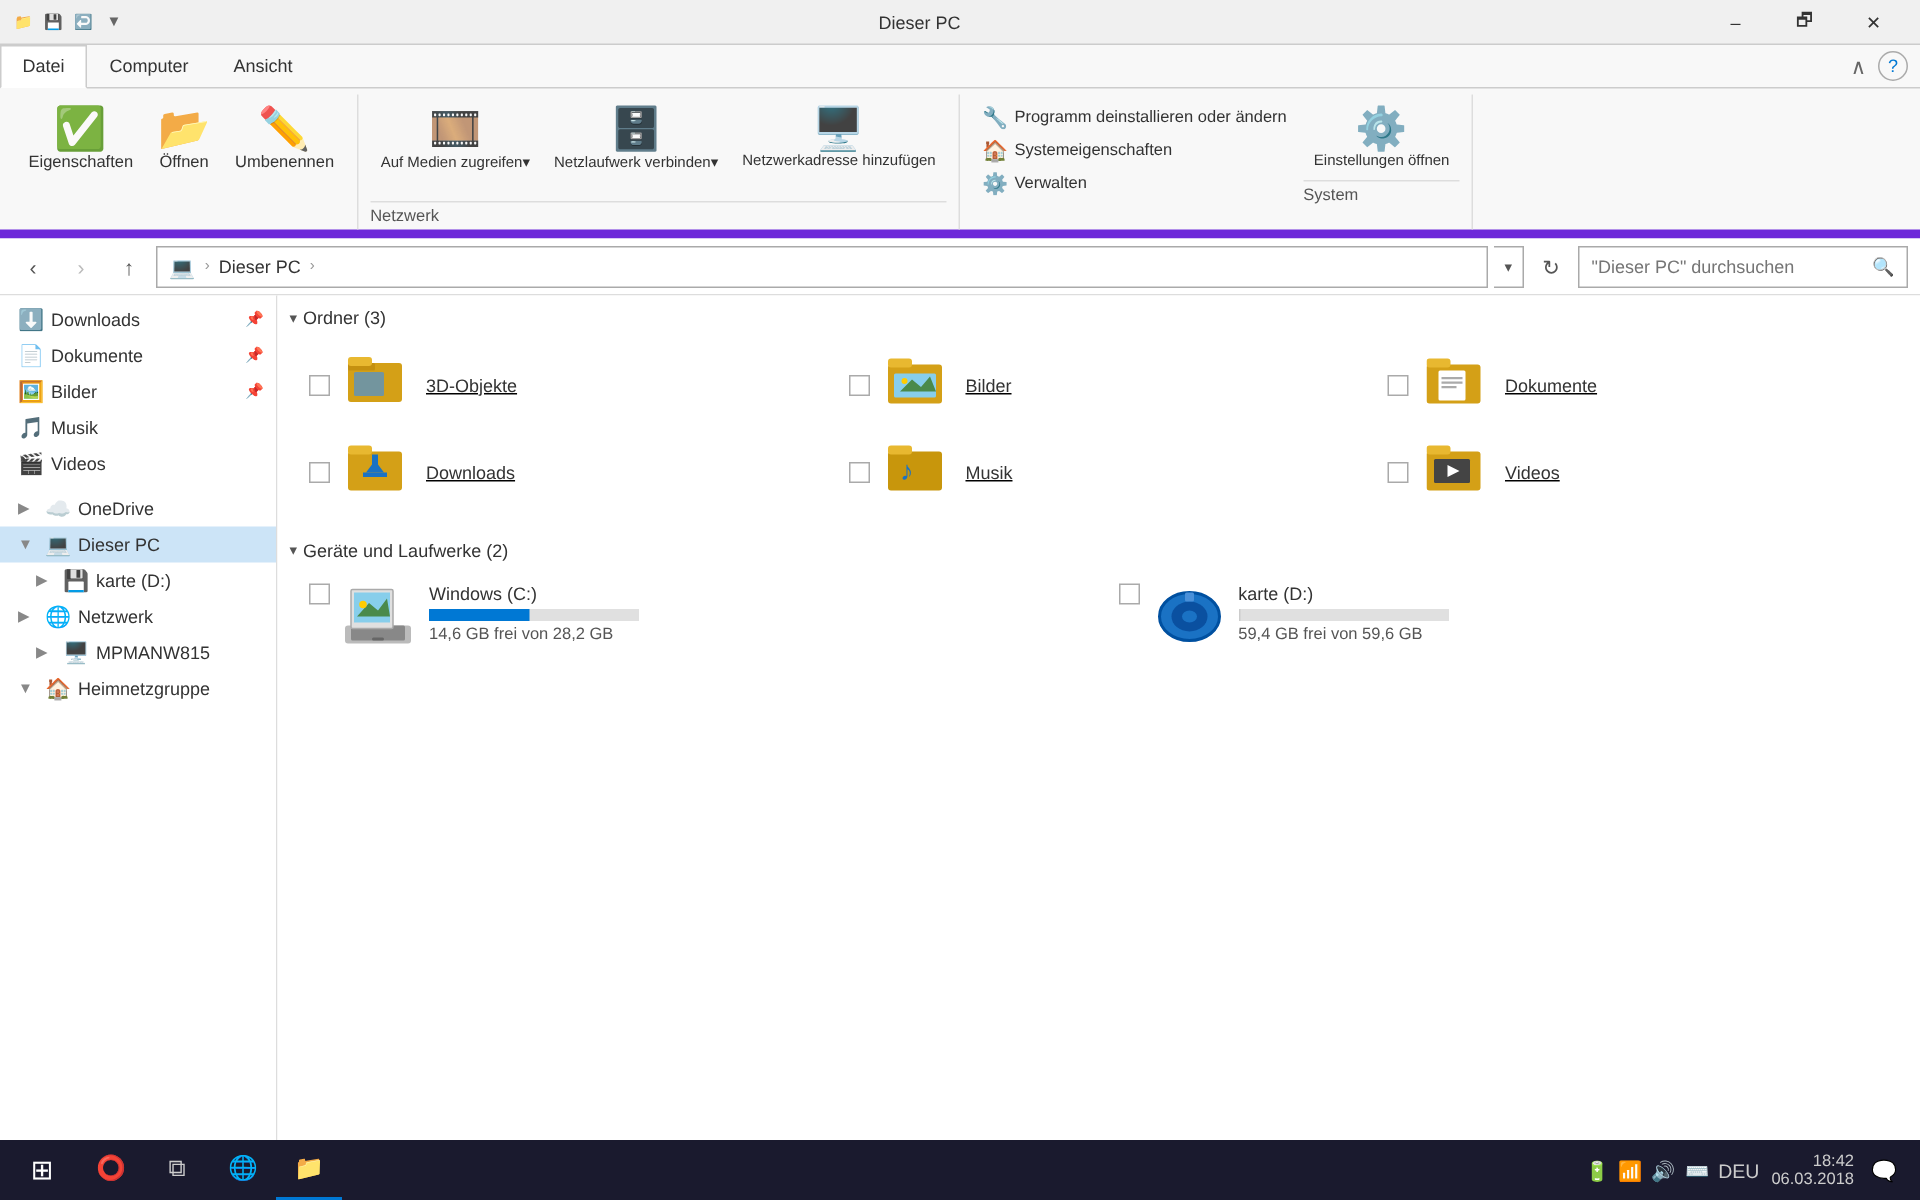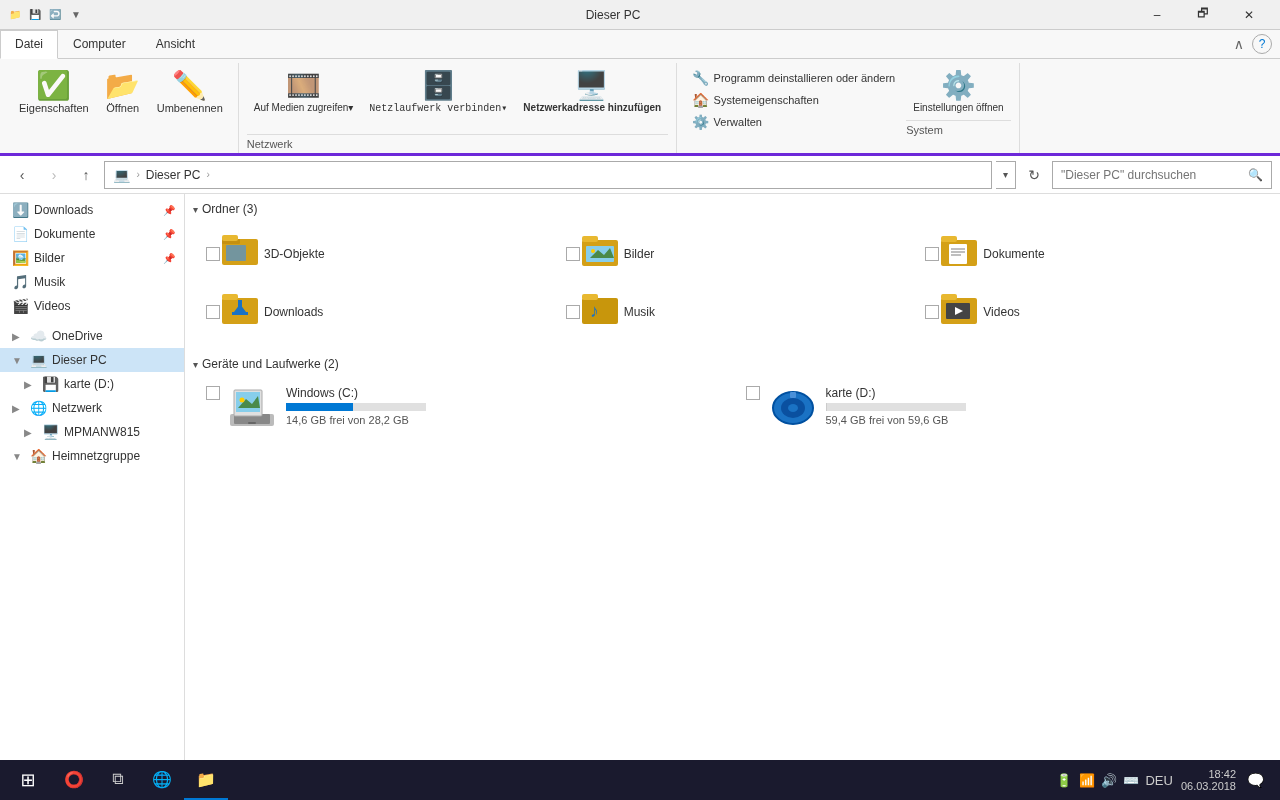--- a/index.html
+++ b/index.html
@@ -7,21 +7,21 @@
 
     
     .title-bar { height: 30px; background: #f0f0f0; display: flex; align-items: center; padding: 0 8px; border-bottom: 1px solid #ccc; }
     .title-bar-icons { display: flex; gap: 4px; align-items: center; margin-right: 8px; }
     .title-bar-icon { width: 16px; height: 16px; display: flex; align-items: center; justify-content: center; font-size: 10px; color: #666; }
     .title-bar-title { flex: 1; text-align: center; font-size: 12px; color: #333; }
     .title-bar-controls { display: flex; gap: 0; }
     .title-bar-btn { width: 46px; height: 30px; display: flex; align-items: center; justify-content: center; font-size: 12px; color: #333; cursor: pointer; }
 
     
-    .ribbon { background: #f8f8f8; border-bottom: 3px solid #6d28d9; }
+    .ribbon { background: #f8f8f8; border-bottom: 6px solid #6d28d9; }
     .ribbon-tabs { display: flex; border-bottom: 1px solid #ccc; }
     .ribbon-tab { padding: 6px 14px; font-size: 12px; cursor: pointer; color: #333; border: 1px solid transparent; margin-bottom: -1px; }
     .ribbon-tab.active { background: #fff; border: 1px solid #ccc; border-bottom: 1px solid #fff; color: #333; }
     .ribbon-content { display: flex; padding: 4px 4px 0 4px; min-height: 90px; }
     .ribbon-group { display: flex; flex-direction: column; border-right: 1px solid #ddd; padding: 0 8px; }
     .ribbon-group-items { display: flex; flex: 1; gap: 2px; align-items: flex-start; padding-top: 4px; }
     .ribbon-group-label { text-align: left; font-size: 11px; color: #555; padding: 3px 0; border-top: 1px solid #ddd; margin-top: 2px; }
     .ribbon-btn { display: flex; flex-direction: column; align-items: center; justify-content: flex-start; padding: 4px 6px; cursor: pointer; border: 1px solid transparent; border-radius: 2px; min-width: 50px; text-align: center; font-size: 11px; color: #333; gap: 2px; }
     .ribbon-btn .btn-icon { font-size: 24px; line-height: 1; }
     .ribbon-btn-small { display: flex; align-items: center; gap: 4px; padding: 2px 6px; cursor: pointer; font-size: 11px; color: #333; border: 1px solid transparent; border-radius: 2px; }
@@ -53,21 +53,21 @@
     .sidebar-item .item-icon { font-size: 14px; width: 16px; text-align: center; }
     .sidebar-item .item-label { flex: 1; }
     .sidebar-item .item-pin { font-size: 10px; color: #0078d4; margin-left: 2px; }
     .sidebar-expand { width: 12px; font-size: 10px; color: #888; }
 
     
     .content-area { flex: 1; overflow-y: auto; padding: 8px; background: #fff; }
     .section-header { display: flex; align-items: center; gap: 4px; margin-bottom: 8px; color: #333; font-size: 12px; cursor: pointer; }
     .section-chevron { font-size: 10px; color: #555; }
     .folder-grid { display: grid; grid-template-columns: repeat(3, 1fr); gap: 0; margin-bottom: 16px; }
-    .folder-item { display: flex; align-items: center; gap: 2px; padding: 6px 12px; cursor: pointer; border: 1px solid transparent; }
+    .folder-item { display: flex; align-items: center; gap: 12px; padding: 6px 12px; cursor: pointer; border: 1px solid transparent; text-decoration: underline; }
     .folder-check { width: 14px; height: 14px; border: 1px solid #aaa; background: #fff; flex-shrink: 0; }
     .folder-icon { font-size: 32px; flex-shrink: 0; }
     .folder-name { font-size: 12px; color: #333; }
 
     
     .drive-item { display: flex; align-items: flex-start; gap: 8px; padding: 6px 12px; cursor: pointer; border: 1px solid transparent; }
     .drive-icon { font-size: 40px; flex-shrink: 0; }
     .drive-info { display: flex; flex-direction: column; gap: 3px; }
     .drive-name { font-size: 12px; color: #333; }
     .drive-bar-bg { width: 140px; height: 8px; background: #e0e0e0; }
@@ -136,25 +136,25 @@
     </div>
 
     <div class="ribbon-group">
       <div class="ribbon-group-items">
         <div class="ribbon-btn">
           <span class="btn-icon" style="font-size:28px;">🎞️</span>
           <span style="font-size:10px;text-align:right;">Auf Medien zugreifen▾</span>
         </div>
         <div class="ribbon-btn">
           <span class="btn-icon" style="font-size:28px;">🗄️</span>
-          <span style="font-size:10px;text-align:right;font-family:Liberation Mono, monospace;">Netzlaufwerk verbinden▾</span>
+          <span style="font-size:10px;text-align:right;">Netzlaufwerk verbinden▾</span>
         </div>
         <div class="ribbon-btn">
           <span class="btn-icon" style="font-size:28px;">🖥️</span>
-          <span style="font-size:10px;text-align:center;font-weight:bold;">Netzwerkadresse hinzufügen</span>
+          <span style="font-size:10px;text-align:center;">Netzwerkadresse hinzufügen</span>
         </div>
       </div>
       <div class="ribbon-group-label">Netzwerk</div>
     </div>
 
     <div class="ribbon-group" style="flex-direction:row; gap: 4px;">
       <div style="display:flex;flex-direction:column;justify-content:space-around;padding-top:4px;padding-bottom:20px;">
         <div class="ribbon-btn-small">
           <span class="btn-icon-sm">🔧</span>
           <span>Programm deinstallieren oder ändern</span>

